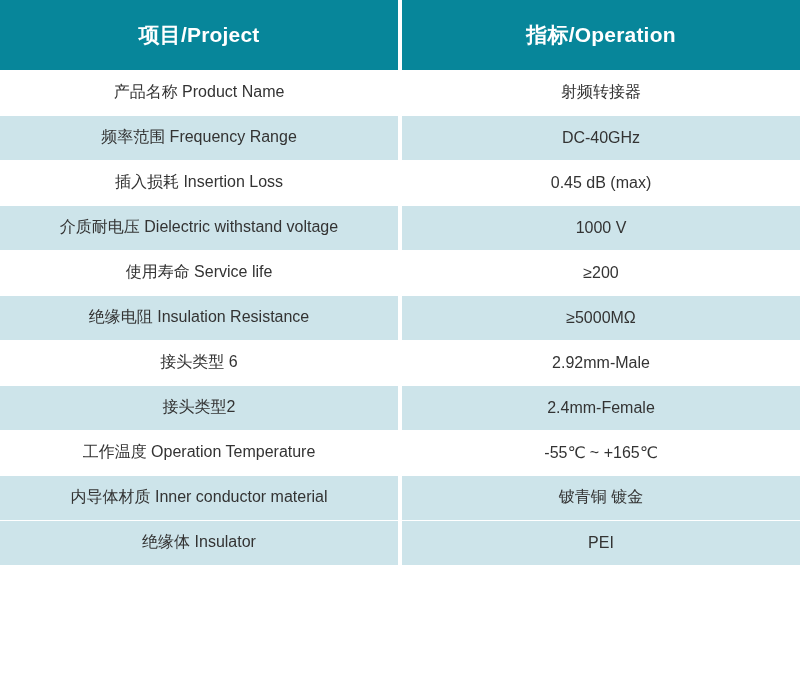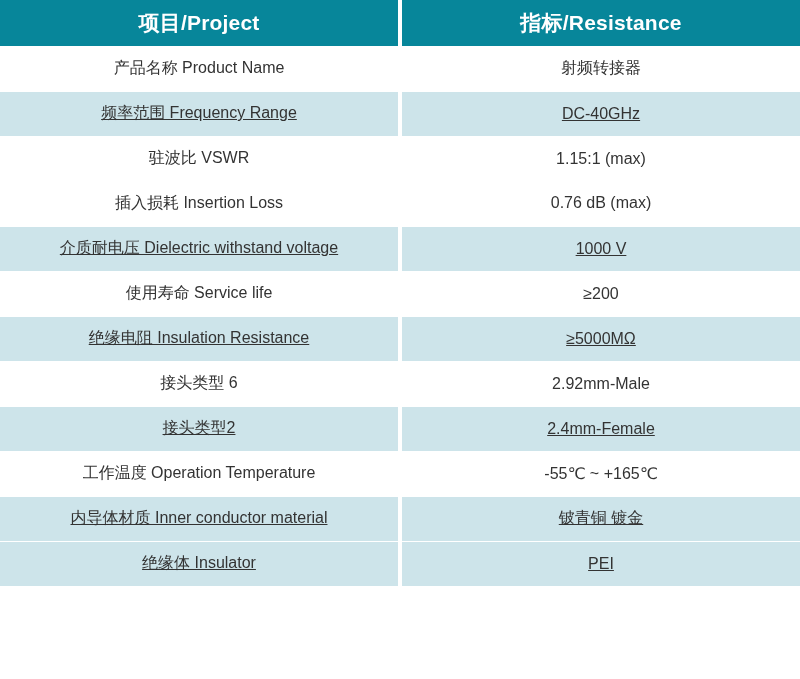--- a/index.html
+++ b/index.html
@@ -22,21 +22,21 @@
   .spec-table col.col-indicator { width: 400px; }
 
   .spec-table thead th {
     height: 46px;
     background: #07869a;
     color: #ffffff;
     font-size: 21px;
     font-weight: bold;
     text-align: center;
     vertical-align: middle;
-    padding: 0;
+    padding: 12px;
     letter-spacing: 0.2px;
   }
   
   .spec-table thead th.th-project {
     border-right: 4px solid #ffffff;
   }
 
   .spec-table tbody td {
     height: 45px;
     font-size: 16px;
@@ -44,21 +44,20 @@
     text-align: center;
     vertical-align: middle;
     padding: 0 7px;
     box-sizing: border-box;
   }
   .spec-table tbody tr.row-odd td {
     background: #ffffff;
   }
   .spec-table tbody tr.row-even td {
     background: #cde4ea;
-    text-decoration: underline;
   }
   
   .spec-table tbody td.cell-project {
     border-right: 4px solid #ffffff;
   }
   
   .spec-table tbody tr.row-even td {
     border-top: 1px solid #ffffff;
     border-bottom: 1px solid #ffffff;
   }
@@ -67,39 +66,35 @@
 <body>
 
 <table class="spec-table">
   <colgroup>
     <col class="col-project">
     <col class="col-indicator">
   </colgroup>
   <thead>
     <tr>
       <th class="th-project">项目/Project</th>
-      <th class="th-indicator">指标/Resistance</th>
+      <th class="th-indicator">指标/Operation</th>
     </tr>
   </thead>
   <tbody id="spec-body">
       <tr class="row-odd">
         <td class="cell-project">产品名称 Product Name</td>
         <td class="cell-indicator">射频转接器</td>
       </tr>
       <tr class="row-even">
         <td class="cell-project">频率范围 Frequency Range</td>
         <td class="cell-indicator">DC-40GHz</td>
       </tr>
       <tr class="row-odd">
-        <td class="cell-project">驻波比 VSWR</td>
-        <td class="cell-indicator">1.15:1 (max)</td>
-      </tr>
-      <tr class="row-odd">
         <td class="cell-project">插入损耗 Insertion Loss</td>
-        <td class="cell-indicator">0.76 dB (max)</td>
+        <td class="cell-indicator">0.45 dB (max)</td>
       </tr>
       <tr class="row-even">
         <td class="cell-project">介质耐电压 Dielectric withstand voltage</td>
         <td class="cell-indicator">1000 V</td>
       </tr>
       <tr class="row-odd">
         <td class="cell-project">使用寿命 Service life</td>
         <td class="cell-indicator">≥200</td>
       </tr>
       <tr class="row-even">

